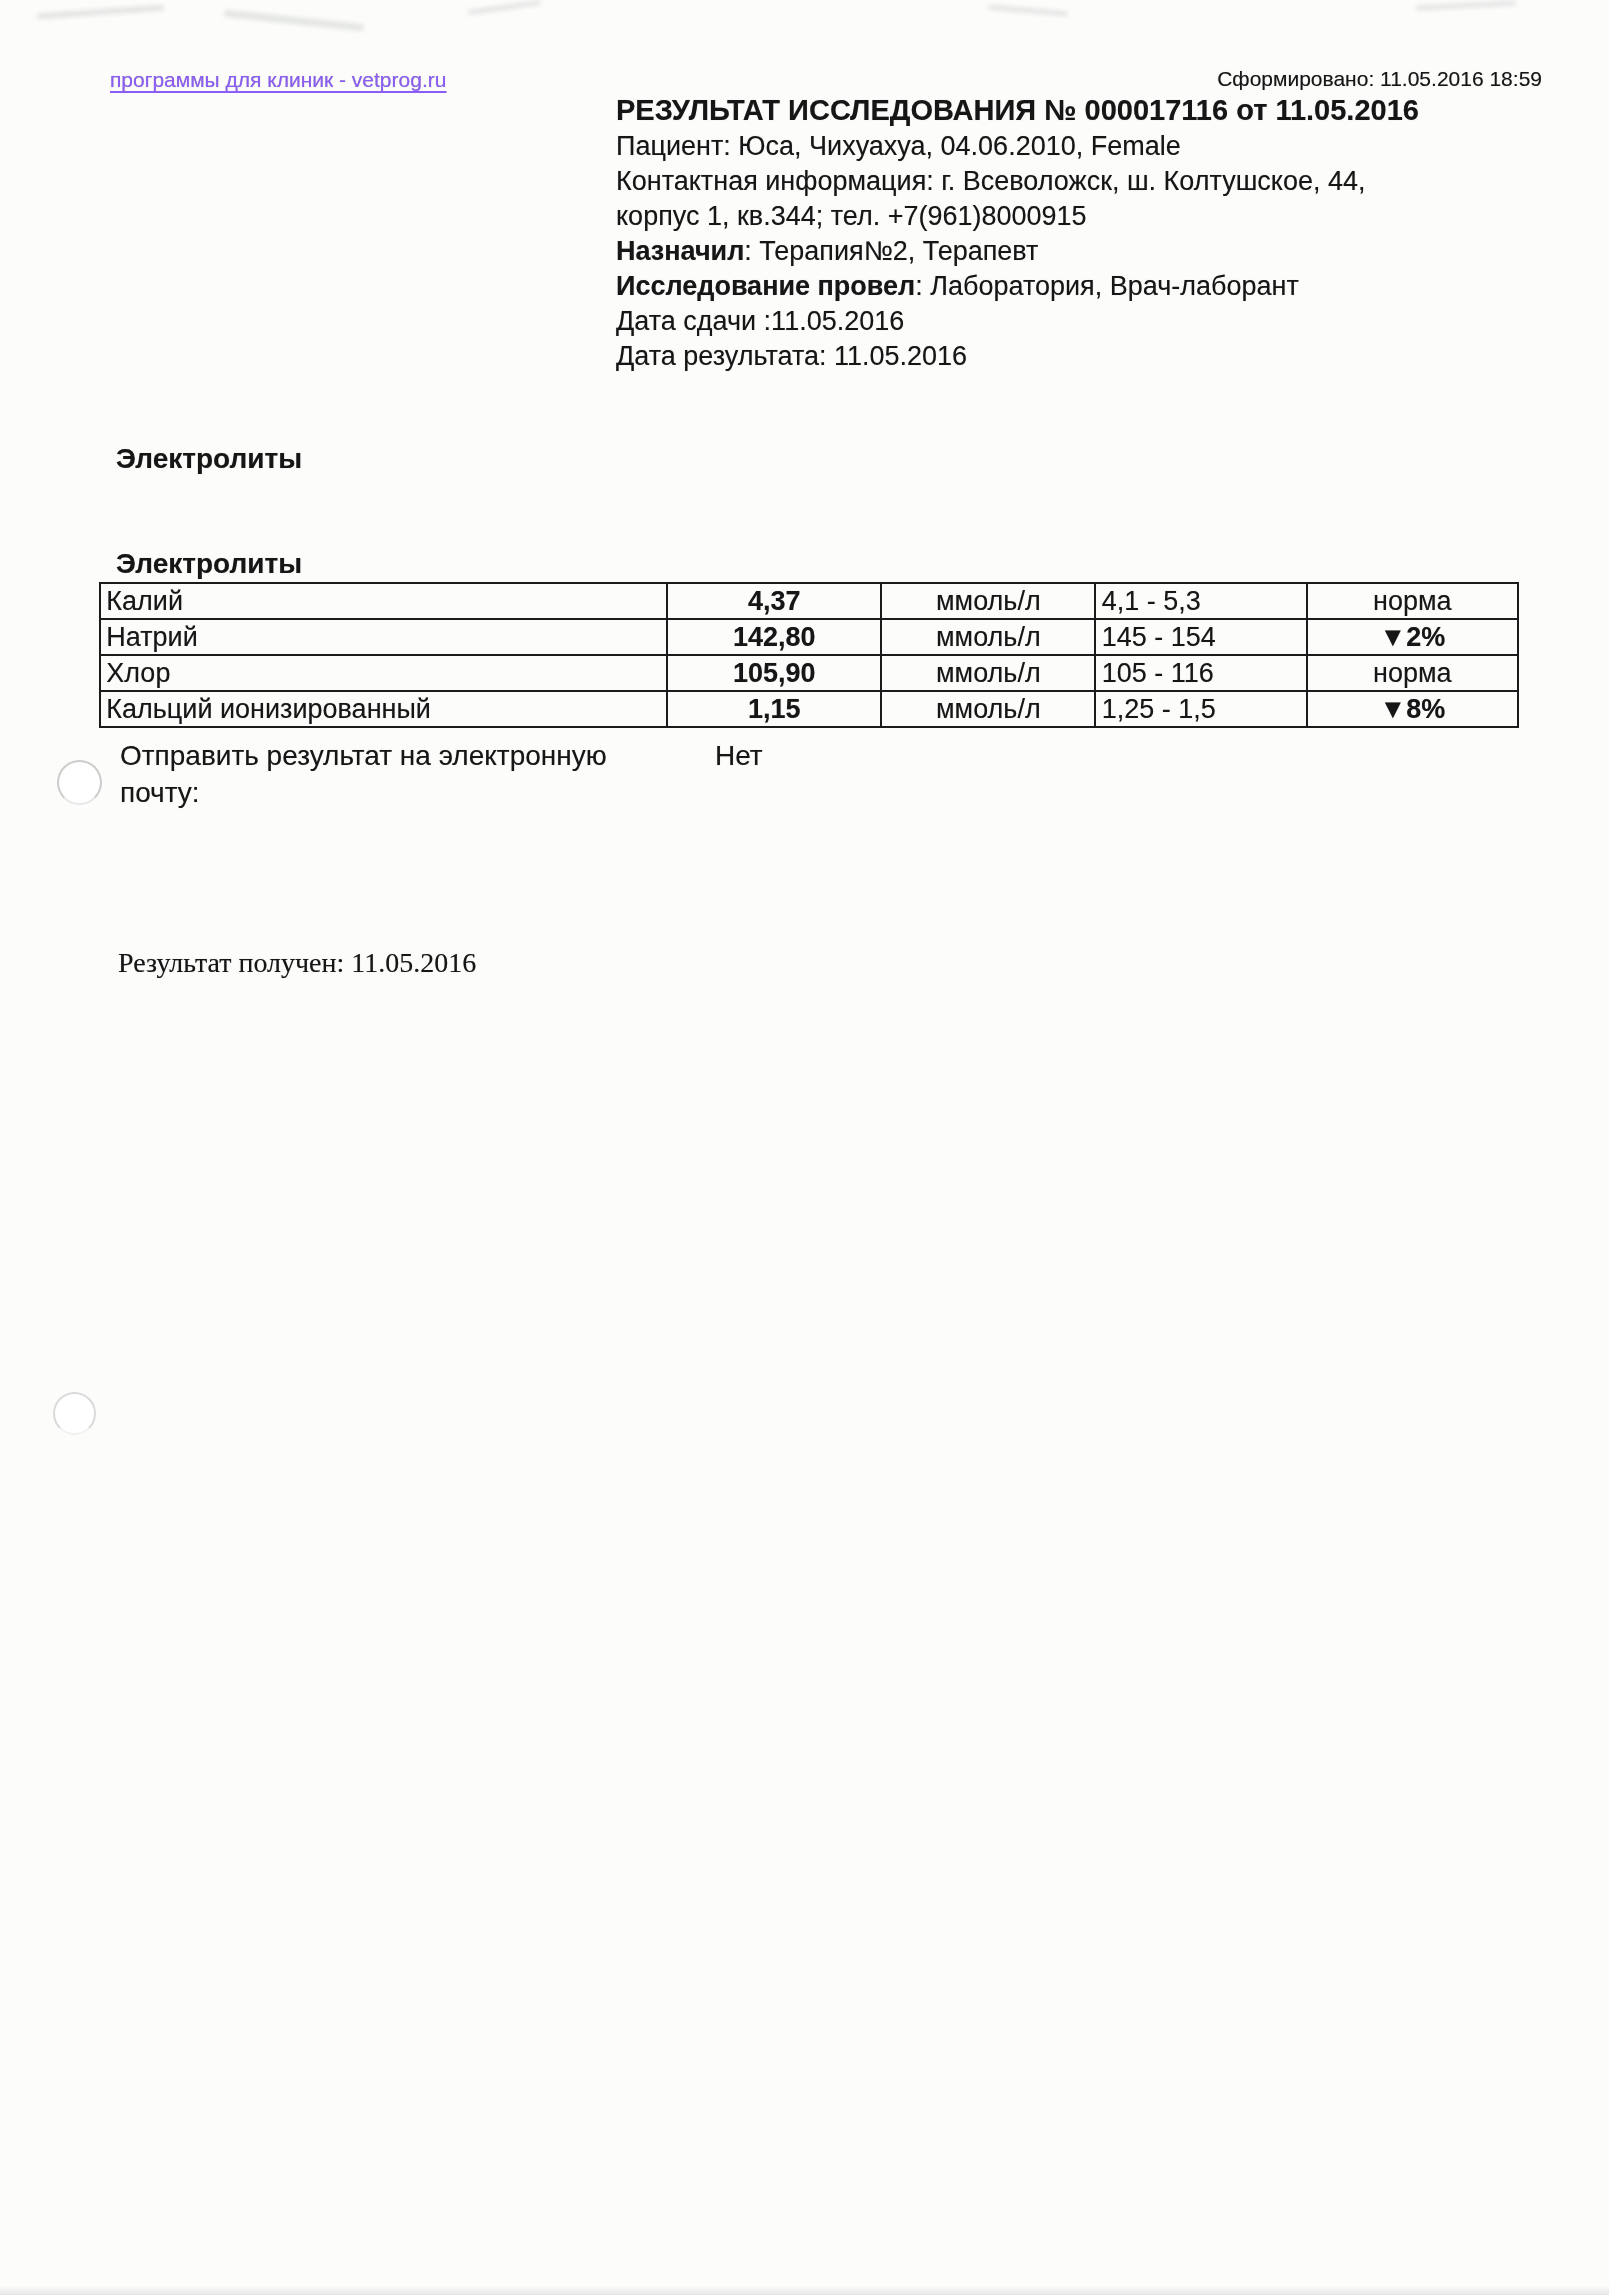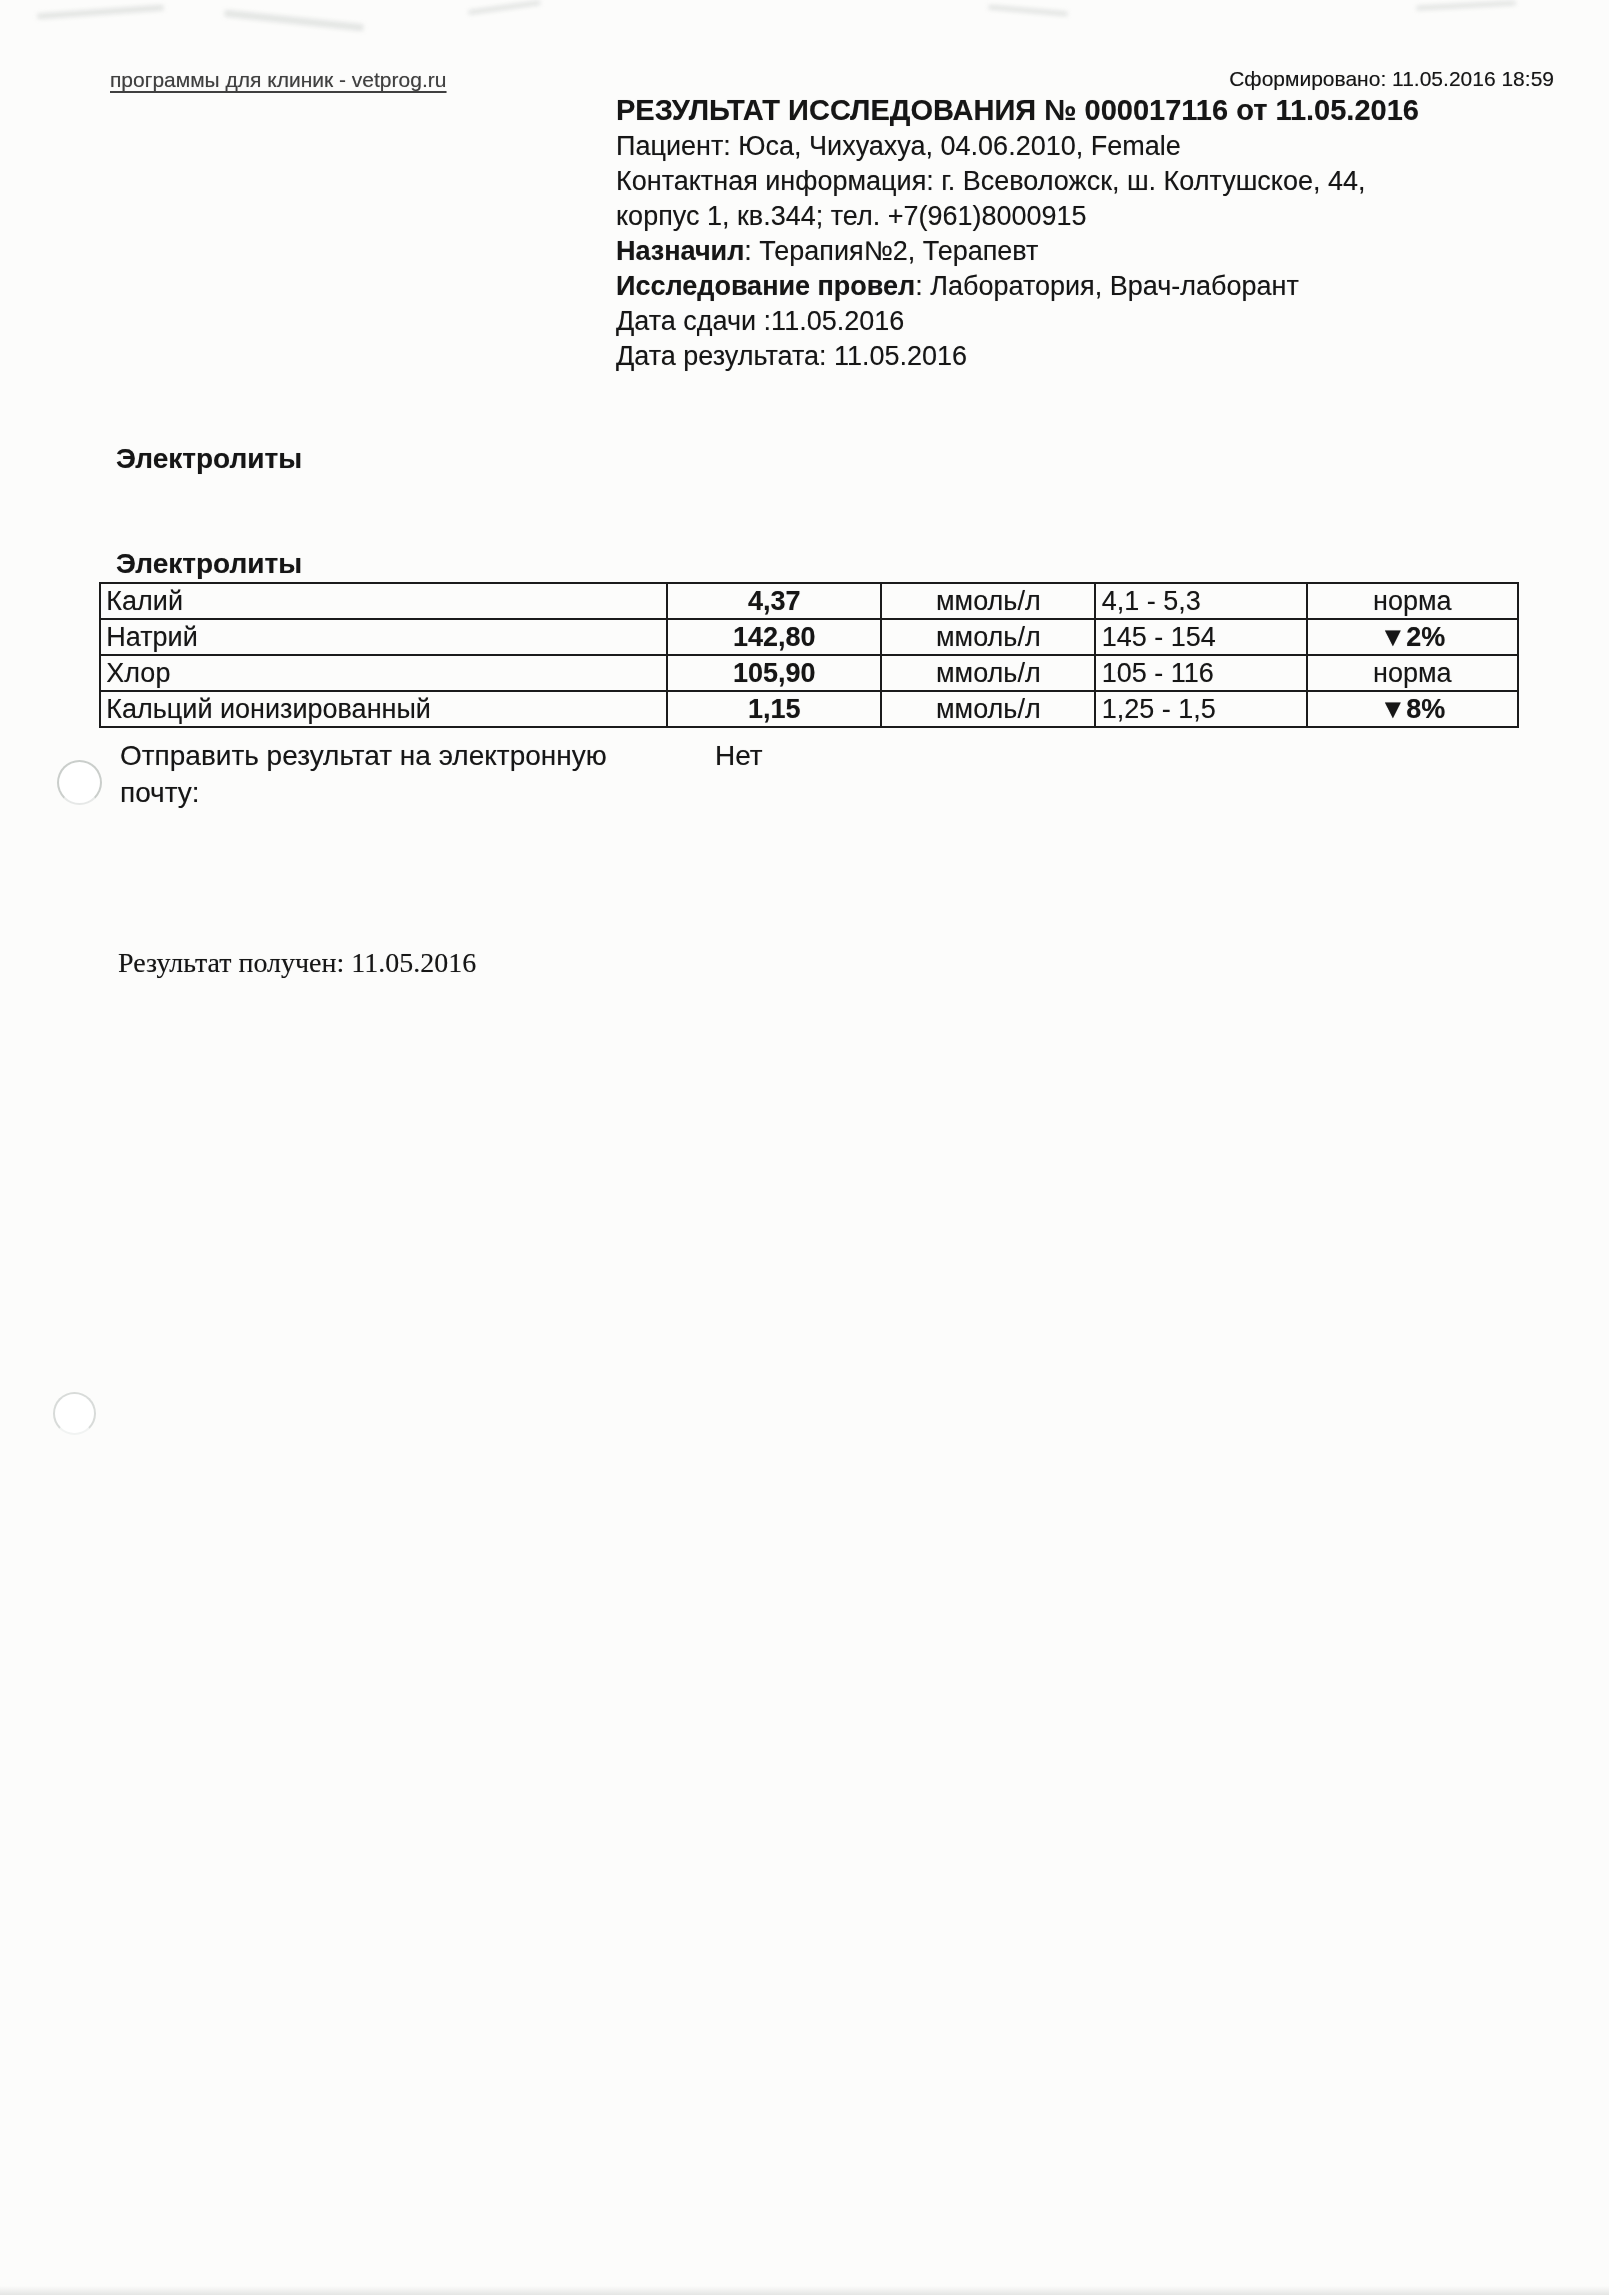--- a/index.html
+++ b/index.html
@@ -20,27 +20,27 @@
   }
   
   .header-link {
     position: absolute;
     left: 110px;
     top: 68px;
     font-size: 21px;
     text-decoration: underline;
     text-decoration-thickness: 2px;
     text-underline-offset: 4px;
-    color: #404040;
+    color: #8b5cf6;
     white-space: nowrap;
   }
   
   .generated {
     position: absolute;
-    right: 56px;
+    right: 68px;
     top: 67px;
     font-size: 21px;
     white-space: nowrap;
   }
   
   .report-block {
     position: absolute;
     left: 616px;
     top: 92px;
     width: 948px;

